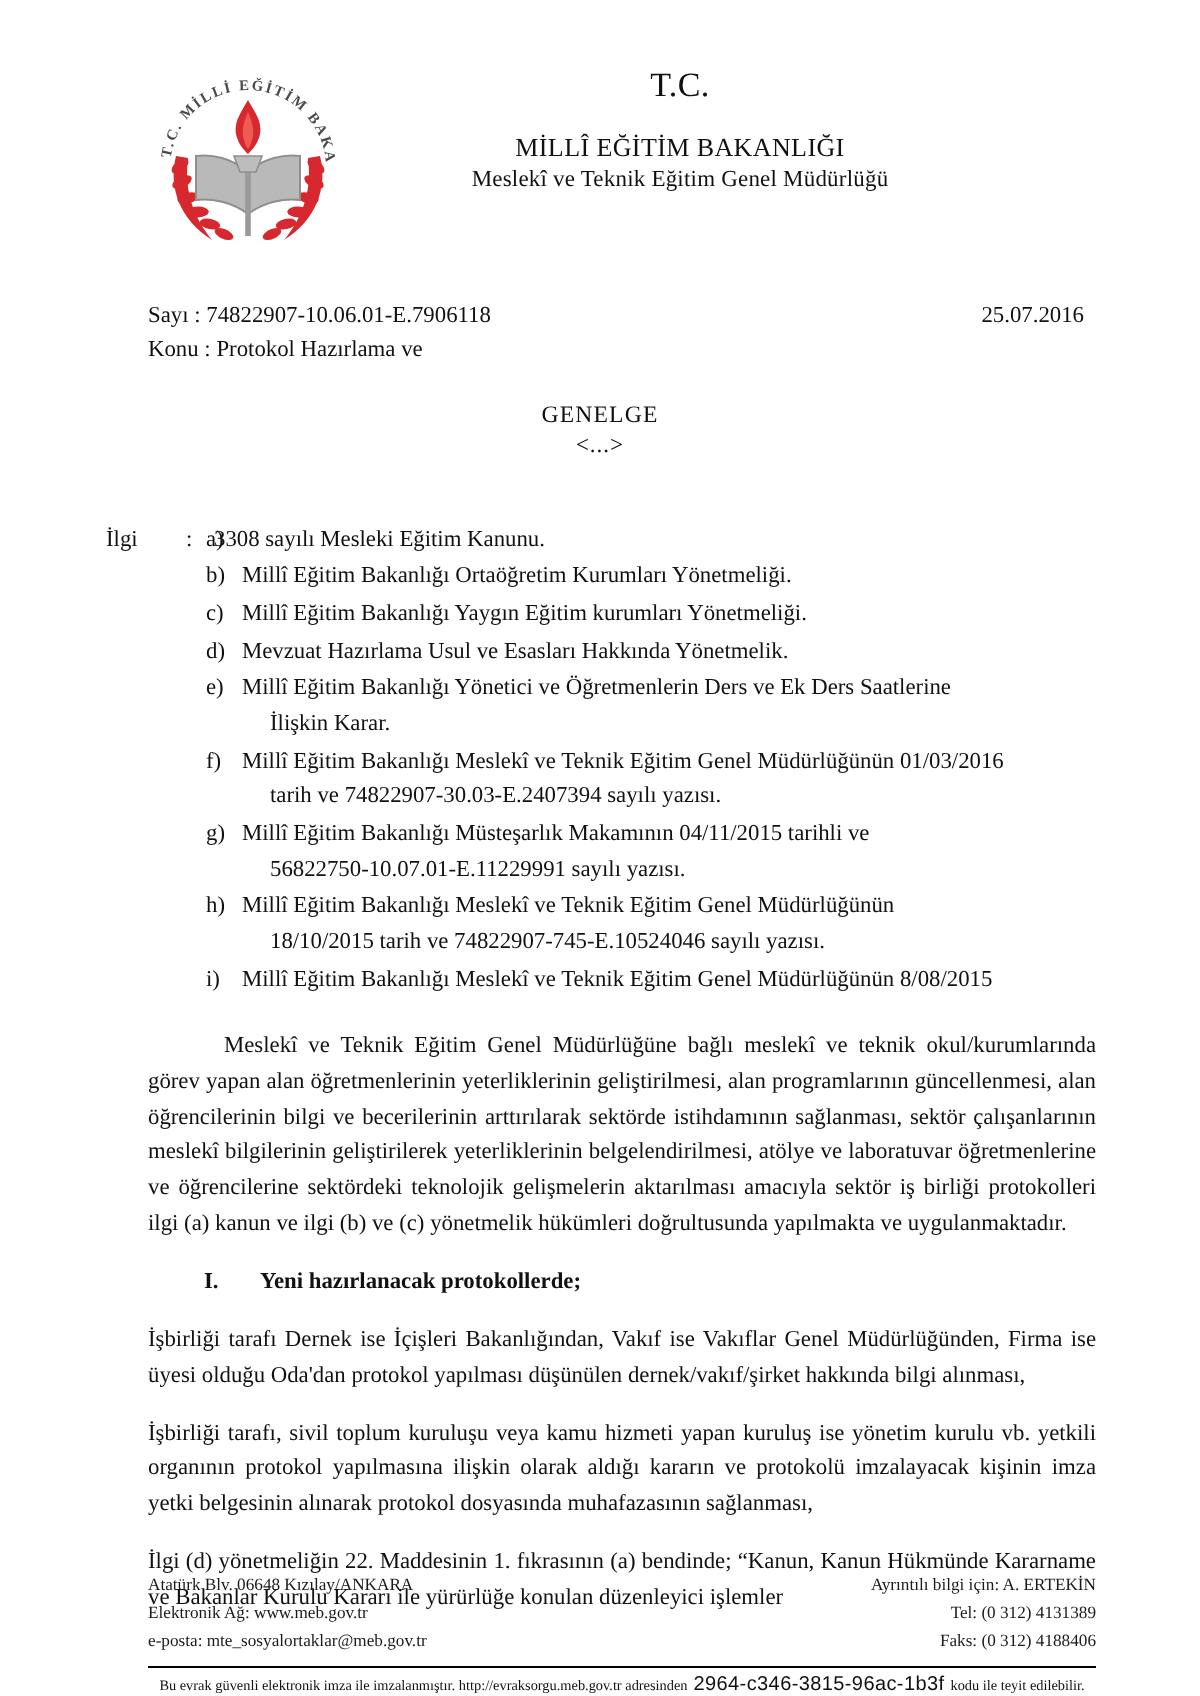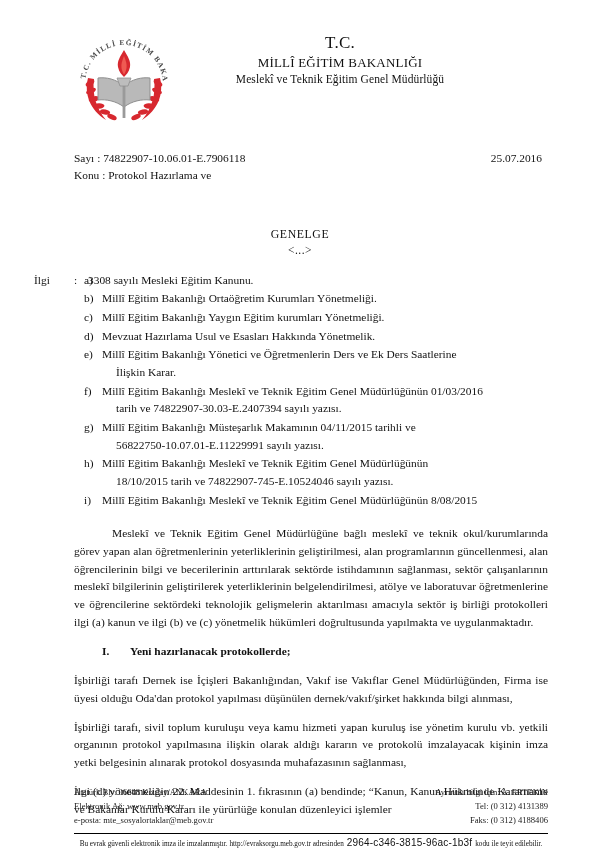--- a/index.html
+++ b/index.html
@@ -31,21 +31,21 @@
     width:100px;height:100px;
   }
   .titleblock{
     position:absolute;
     left:175px;top:6px;
     width:330px;
     text-align:center;
     line-height:1.32;
   }
   .t-tc{font-size:17px;letter-spacing:.2px;}
-  .t-meb{font-size:13px;letter-spacing:.2px;}
+  .t-meb{font-size:13px;letter-spacing:.2px;margin-top:11px;}
   .t-gm{font-size:11.5px;letter-spacing:.1px;}
 
   
   .meta{
     position:relative;
     margin:16px 0 0 0;
     padding:0 58px 0 74px;
     font-size:11.4px;
     line-height:1.52;
   }
@@ -54,36 +54,36 @@
     position:absolute;
     right:0;top:0;
     font-size:11.4px;
   }
   .meta-cont{
     padding-left:38px;
   }
 
   
   .genelge{
-    margin-top:42px;
+    margin-top:15px;
     text-align:center;
     font-size:11.8px;
     letter-spacing:.6px;
   }
   .genelge-sub{
     text-align:center;
     font-size:11.5px;
     margin-top:2px;
     letter-spacing:.5px;
   }
 
   
   .ilgi{
-    margin-top:16px;
-    padding:0 52px 0 34px;
+    margin-top:33px;
+    padding:0 52px 0 53px;
     font-size:11.4px;
     line-height:1.55;
   }
   .ilgi-head{
     position:relative;
     padding-left:54px;
   }
   .ilgi-head .kw{
     position:absolute;left:0;top:0;
   }

